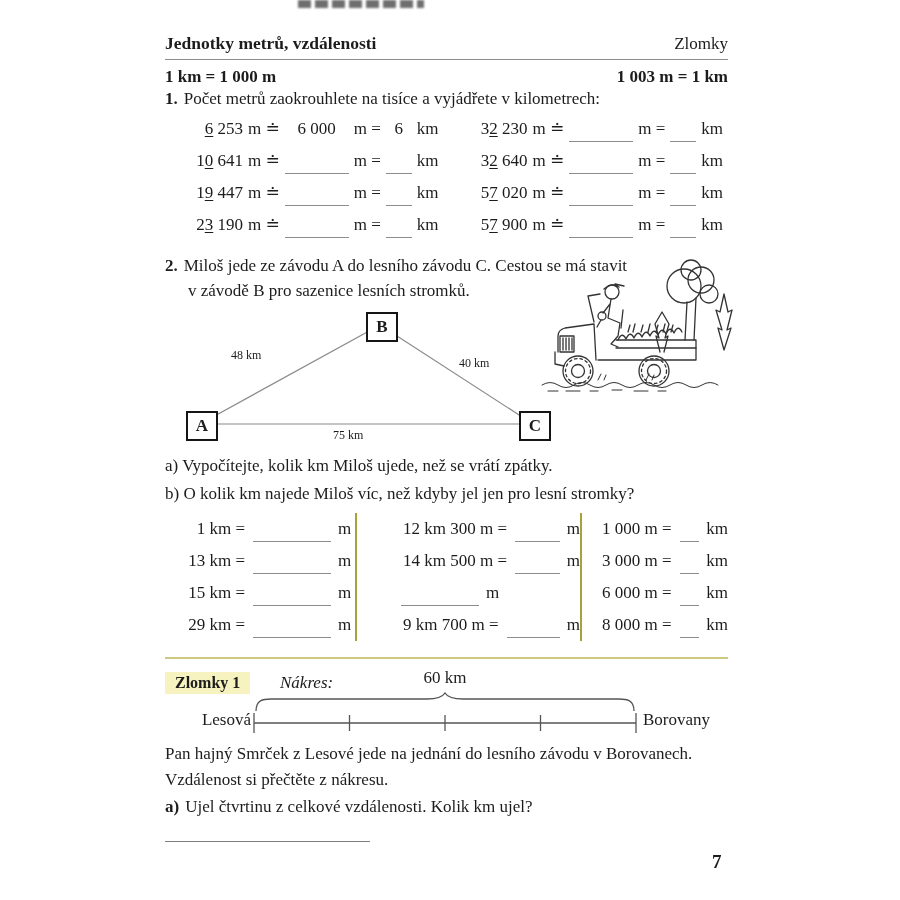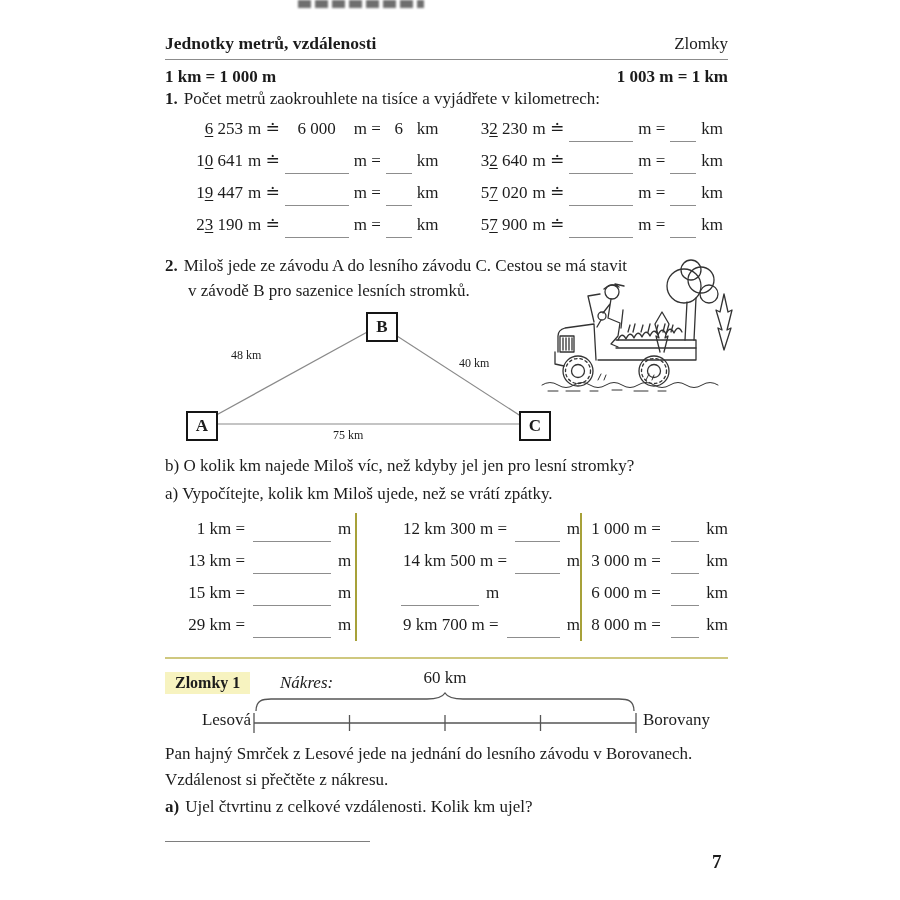--- a/index.html
+++ b/index.html
@@ -43,21 +43,21 @@
   .qline{line-height:1.62;}
   
   .ex3{display:flex;margin-top:6px;}
   .ex3 .c{display:flex;flex-direction:column;}
   .ex3 .c1{width:190px;}
   .ex3 .c2{width:225px;border-left:2px solid #a7a139;box-sizing:border-box;padding-left:36px;}
   .ex3 .c3{width:148px;border-left:2px solid #a7a139;box-sizing:border-box;}
   .ex3-row{height:32px;display:flex;align-items:baseline;line-height:32px;white-space:nowrap;}
   .c1 .lbl{display:inline-block;width:62px;text-align:right;margin-left:18px;}
   .c2 .lbl{display:inline-block;width:122px;text-align:right;margin-left:10px;}
-  .c3 .lbl{display:inline-block;width:84px;text-align:center;margin-left:7px;}
+  .c3 .lbl{display:inline-block;width:84px;text-align:left;margin-left:20px;}
   .bl{display:inline-block;border-bottom:1.2px solid #8d8d8d;height:15px;align-self:flex-end;margin-bottom:3px;margin-left:8px;margin-right:7px;}
   .bl.w80{width:78px;} .bl.w34{width:32px;}
   
   .sep{border:none;border-top:2px solid #cfc87f;margin:16px 0 0 0;}
   
   .sketch{position:relative;height:74px;margin-top:0;}
   .zlabel{position:absolute;left:0;top:13px;background:#f7f3c0;font-weight:bold;padding:2px 10px;font-size:16px;}
   .nakres{position:absolute;left:115px;top:14px;font-style:italic;}
   .dist{position:absolute;left:90px;top:9px;width:380px;text-align:center;}
   .brace{position:absolute;left:90px;top:33px;}
@@ -233,22 +233,22 @@
           </g>
         </svg>
         <div class="node" style="left:201px;top:6px;">B</div>
         <div class="node" style="left:21px;top:105px;">A</div>
         <div class="node" style="left:354px;top:105px;">C</div>
         <span class="dlabel" style="left:66px;top:42px;">48 km</span>
         <span class="dlabel" style="left:294px;top:50px;">40 km</span>
         <span class="dlabel" style="left:168px;top:122px;">75 km</span>
       </div>
 
+      <div class="qline">a) Vypočítejte, kolik km Miloš ujede, než se vrátí zpátky.</div>
       <div class="qline">b) O kolik km najede Miloš víc, než kdyby jel jen pro lesní stromky?</div>
-      <div class="qline">a) Vypočítejte, kolik km Miloš ujede, než se vrátí zpátky.</div>
     </div>
 
 
     <div class="ex3">
       <div class="c c1">
         <div class="ex3-row">
             <span class="lbl">1 km =</span>
             <span class="bl w80"></span>
             <span>m</span>
           </div>

